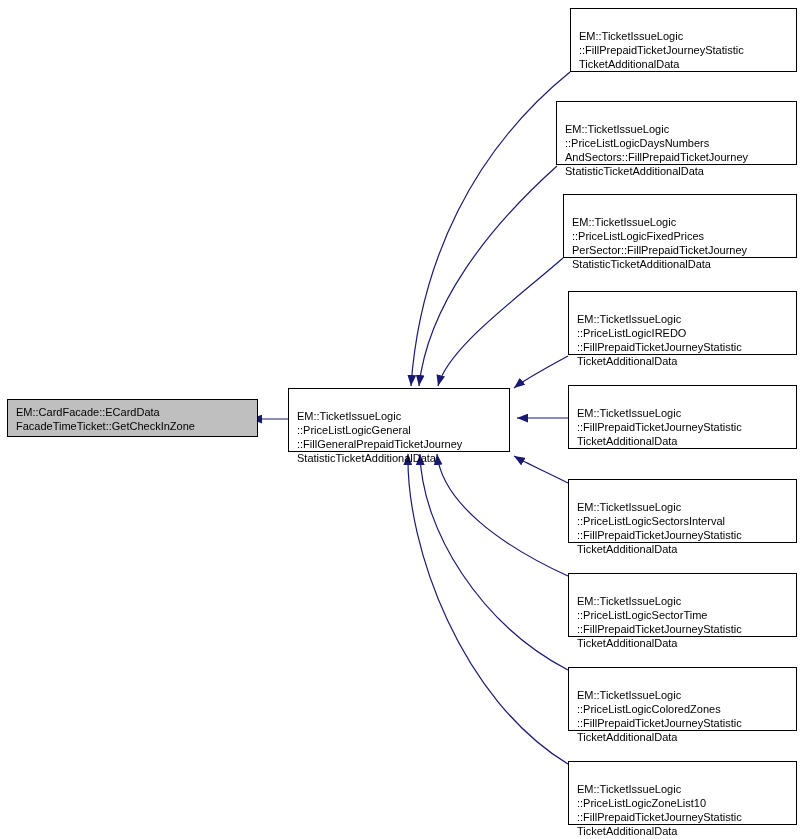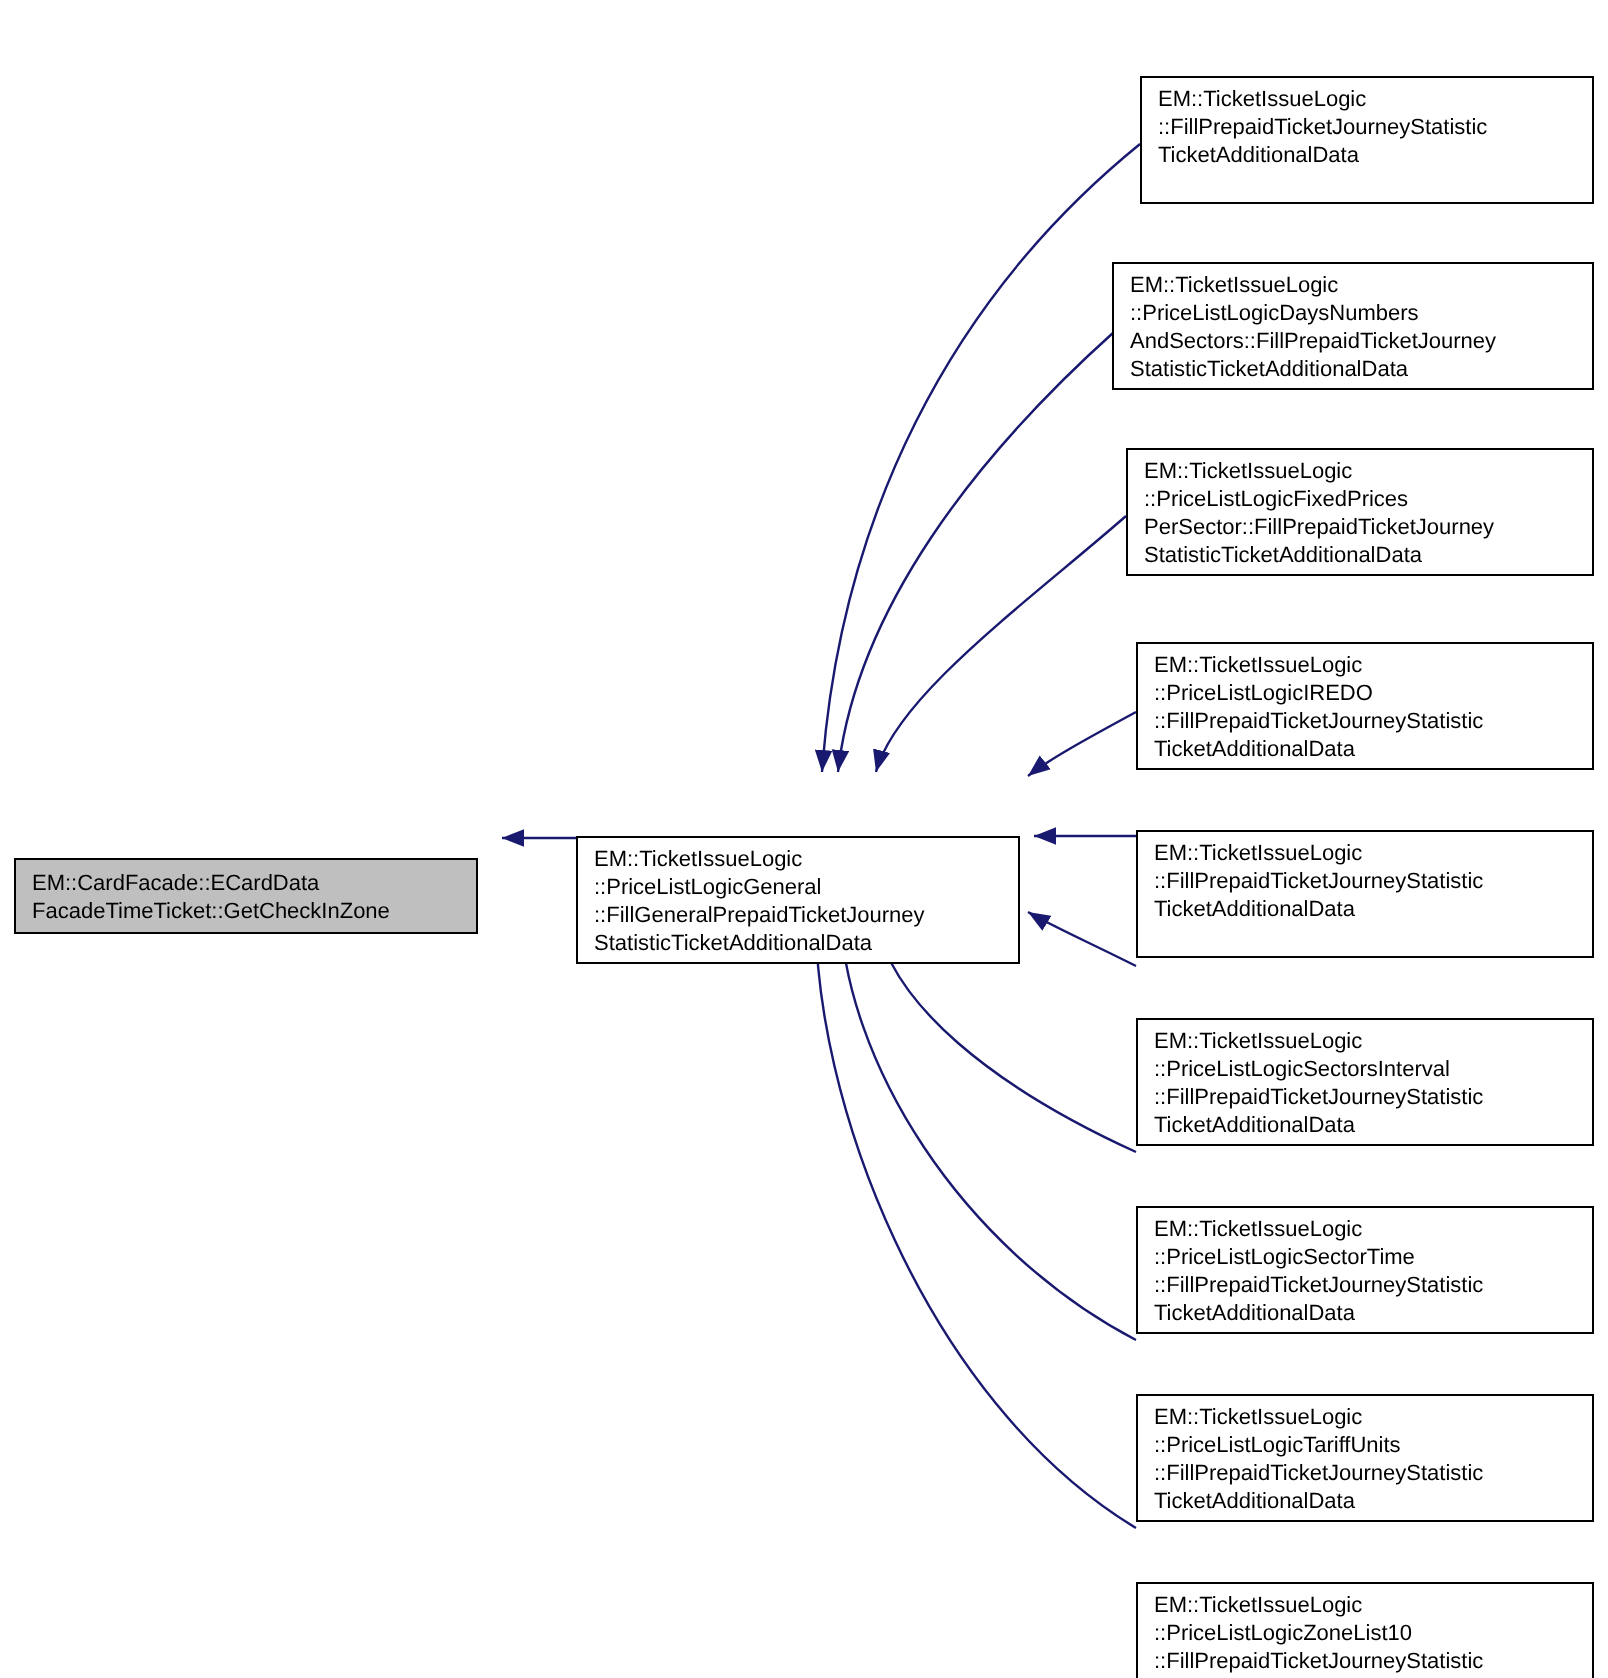--- a/index.html
+++ b/index.html
@@ -22,24 +22,23 @@
     stroke-width: 1.2;
   }
   .node {
     position: absolute;
     box-sizing: border-box;
     background: #ffffff;
     border: 1px solid #000000;
     color: #000000;
     font-size: 11px;
     line-height: 14px;
-    padding: 4px 8px;
+    padding: 20px 8px;
     white-space: nowrap;
     cursor: pointer;
-    margin-top: 30px;
   }
   .node.focus {
     background: #bfbfbf;
     padding-top: 5px;
   }
   .node .ln { text-align: left; }
   .node .ln.center { }
 </style>
 </head>
 <body>
@@ -57,21 +56,21 @@
     <path class="edge" d="M 557,166 C 488,228 428,305 419,386" marker-end="url(#ah)"></path>
     <path class="edge" d="M 563,258 C 515,300 448,348 438,386" marker-end="url(#ah)"></path>
     <path class="edge" d="M 568,356 C 544,369 524,380 514,388" marker-end="url(#ah)"></path>
     <path class="edge" d="M 568,418 L 517,418" marker-end="url(#ah)"></path>
     <path class="edge" d="M 568,483 C 544,471 524,462 514,456" marker-end="url(#ah)"></path>
     <path class="edge" d="M 568,576 C 500,545 442,502 437,454" marker-end="url(#ah)"></path>
     <path class="edge" d="M 568,670 C 480,624 422,530 420,454" marker-end="url(#ah)"></path>
     <path class="edge" d="M 568,764 C 462,700 406,548 408,454" marker-end="url(#ah)"></path>
   </svg>
 
-  <div class="node focus" style="left:7px; top:399px; width:232px; height:38px;">
+  <div class="node focus" style="left:7px; top:399px; width:251px; height:38px;">
     <div class="ln">EM::CardFacade::ECardData</div>
     <div class="ln">FacadeTimeTicket::GetCheckInZone</div>
   </div>
 
   <div class="node" style="left:288px; top:388px; width:222px; height:64px;">
     <div class="ln">EM::TicketIssueLogic</div>
     <div class="ln">::PriceListLogicGeneral</div>
     <div class="ln">::FillGeneralPrepaidTicketJourney</div>
     <div class="ln center">StatisticTicketAdditionalData</div>
   </div>
@@ -118,21 +117,21 @@
 
   <div class="node" style="left:568px; top:573px; width:229px; height:64px;">
     <div class="ln">EM::TicketIssueLogic</div>
     <div class="ln">::PriceListLogicSectorTime</div>
     <div class="ln">::FillPrepaidTicketJourneyStatistic</div>
     <div class="ln center">TicketAdditionalData</div>
   </div>
 
   <div class="node" style="left:568px; top:667px; width:229px; height:64px;">
     <div class="ln">EM::TicketIssueLogic</div>
-    <div class="ln">::PriceListLogicTariffUnits</div>
+    <div class="ln">::PriceListLogicColoredZones</div>
     <div class="ln">::FillPrepaidTicketJourneyStatistic</div>
     <div class="ln center">TicketAdditionalData</div>
   </div>
 
   <div class="node" style="left:568px; top:761px; width:229px; height:64px;">
     <div class="ln">EM::TicketIssueLogic</div>
     <div class="ln">::PriceListLogicZoneList10</div>
     <div class="ln">::FillPrepaidTicketJourneyStatistic</div>
     <div class="ln center">TicketAdditionalData</div>
   </div>

